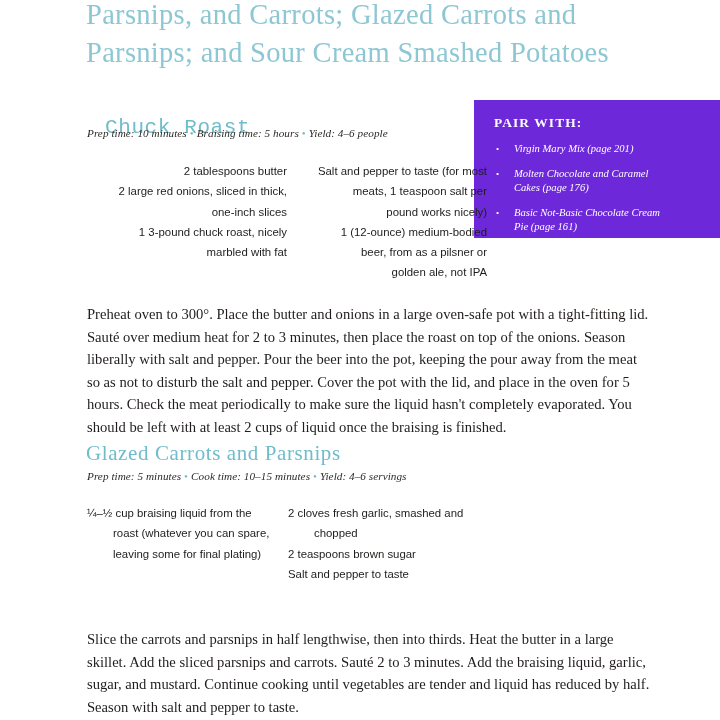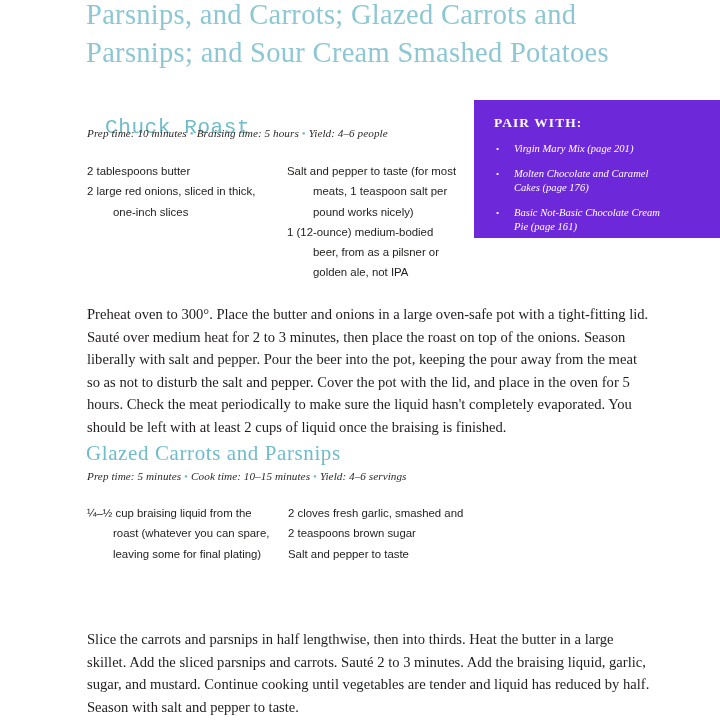--- a/index.html
+++ b/index.html
@@ -163,28 +163,32 @@
       </li>
     </ul>
   </aside>
 
   <h2 class="recipe-title abs" style="left:88px; top:99px; margin:17px;font-family:Liberation Mono, monospace;">Chuck Roast</h2>
 
   <div class="recipe-meta abs" style="left:87px; top:120px; width:400px;">
     <em>Prep time: 10 minutes</em><span class="dot">•</span><em>Braising time: 5 hours</em><span class="dot">•</span><em>Yield: 4–6 people</em>
   </div>
 
-  <div class="ing-cols abs" style="left:87px; top:161px; width:400px;">
+  <div class="ing-cols abs" style="left:87px; top:161px; width:400px;text-align:right;">
     <div class="ing-col" style="width:200px;">
       <div class="ing-item">
         <span>2 tablespoons butter</span>
       </div>
       <div class="ing-item">
         <span>2 large red onions, sliced in thick,</span>
         <span class="cont">one-inch slices</span>
+      </div>
+      <div class="ing-item">
+        <span>1 3-pound chuck roast, nicely</span>
+        <span class="cont">marbled with fat</span>
       </div>
     </div>
     <div class="ing-col" style="width:200px;">
       <div class="ing-item">
         <span>Salt and pepper to taste (for most</span>
         <span class="cont">meats, 1 teaspoon salt per</span>
         <span class="cont">pound works nicely)</span>
       </div>
       <div class="ing-item">
         <span>1 (12-ounce) medium-bodied</span>
@@ -206,20 +210,21 @@
     <div class="ing-col" style="width:201px;">
       <div class="ing-item">
         <span>¼–½ cup braising liquid from the</span>
         <span class="cont">roast (whatever you can spare,</span>
         <span class="cont">leaving some for final plating)</span>
       </div>
     </div>
     <div class="ing-col" style="width:200px;">
       <div class="ing-item">
         <span>2 cloves fresh garlic, smashed and</span>
+        <span class="cont">chopped</span>
       </div>
       <div class="ing-item">
         <span>2 teaspoons brown sugar</span>
       </div>
       <div class="ing-item">
         <span>Salt and pepper to taste</span>
       </div>
     </div>
   </div>
 

